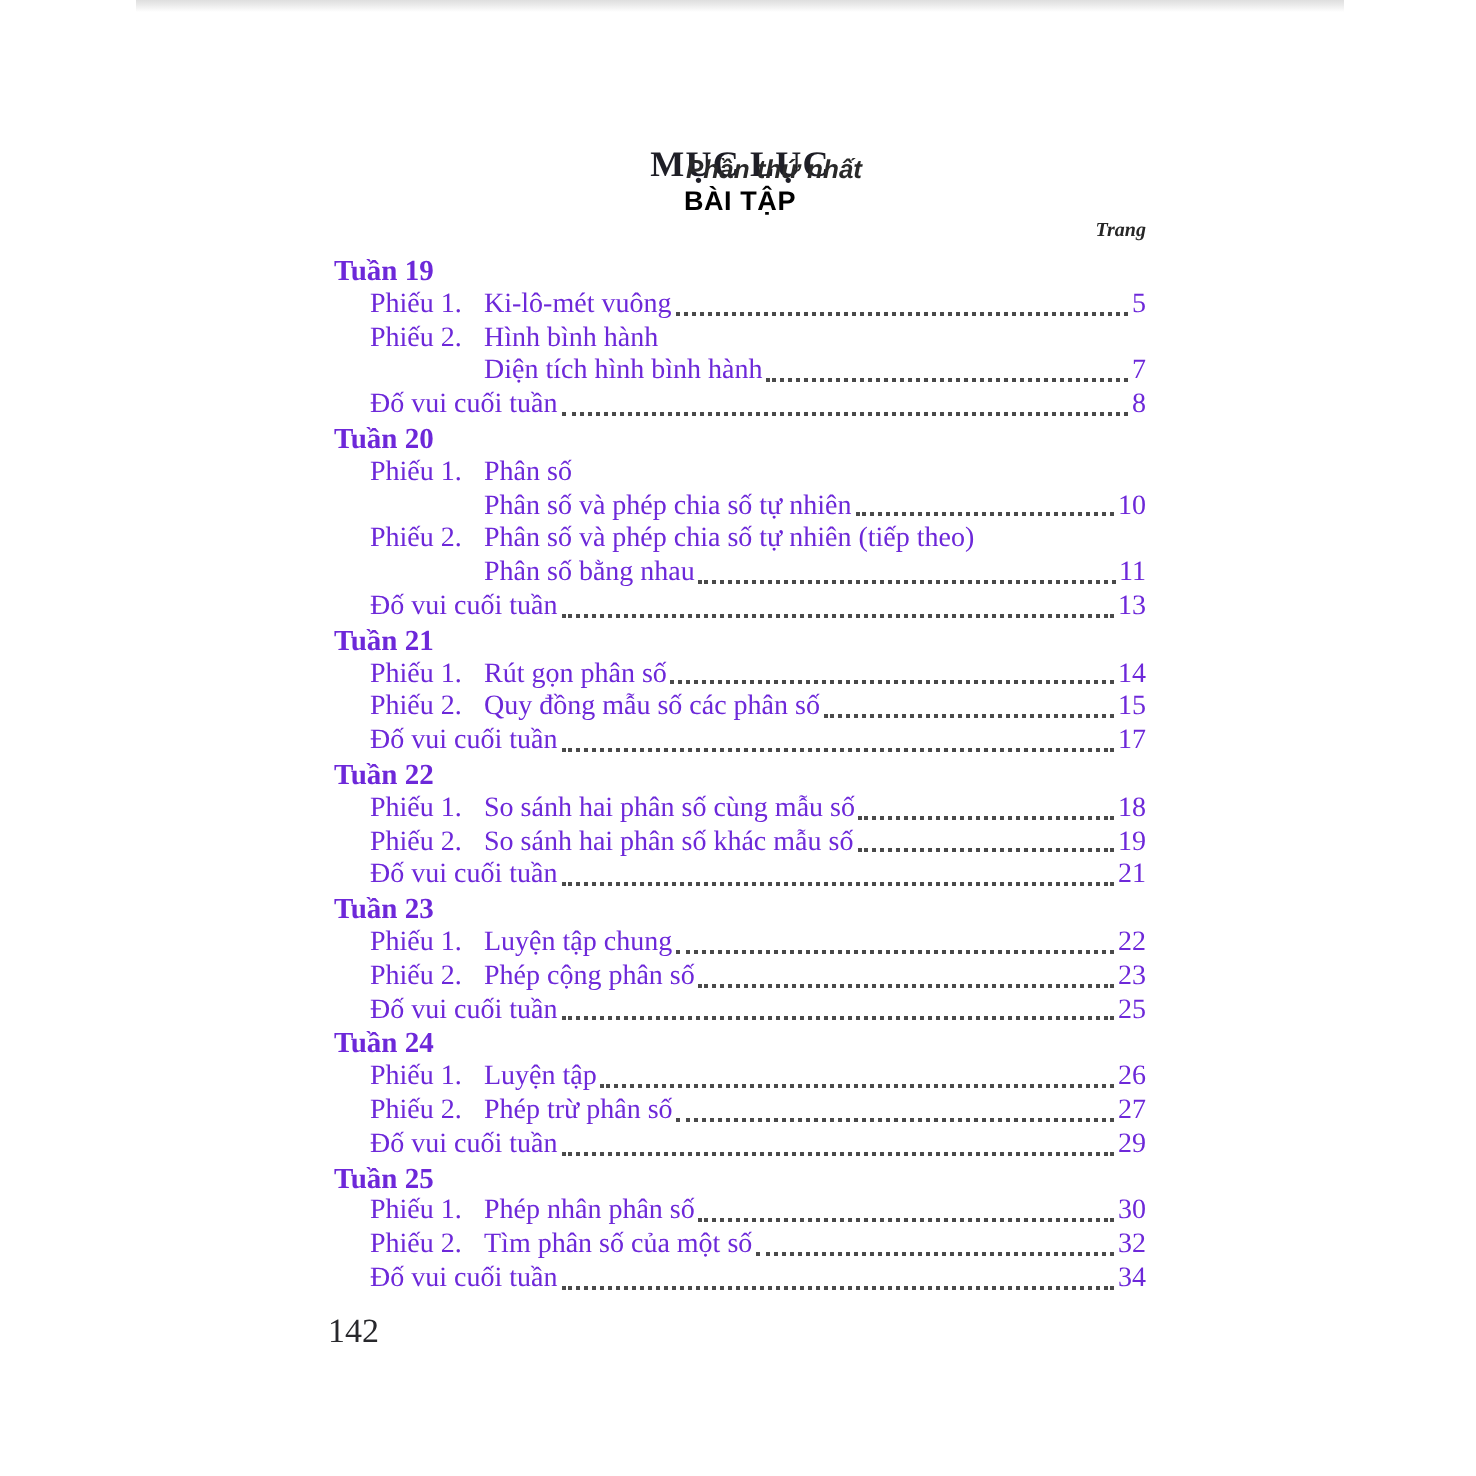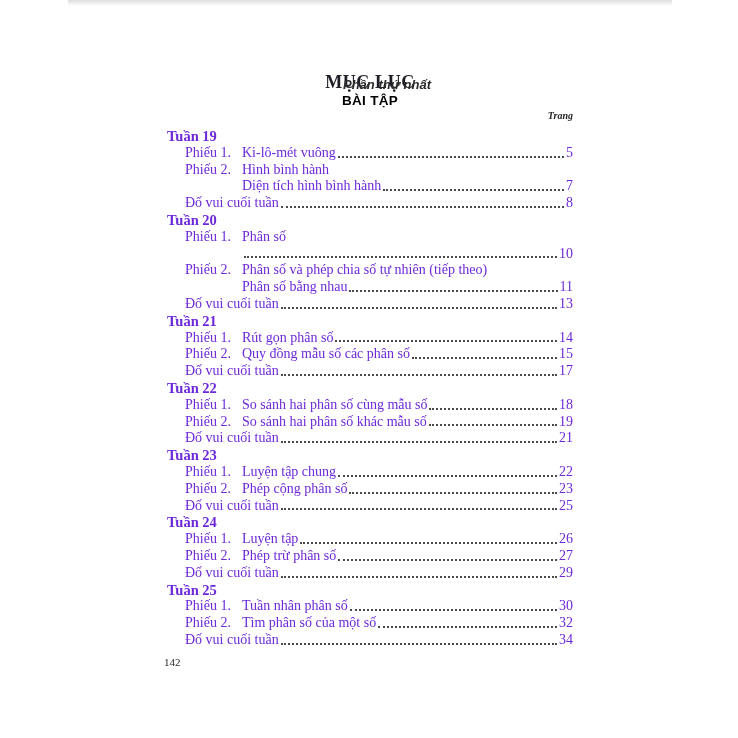--- a/index.html
+++ b/index.html
@@ -47,21 +47,21 @@
   .row.entry, .row.plain { padding-left: 18px; }
   .row.cont { padding-left: 75px; }
   .lbl { width: 57px; flex: none; }
   .dots {
     flex: 1; min-width: 8px; align-self: flex-end; height: 0;
     border-bottom: 2px dotted #4a4a4a; margin: 0 2px 4px 2px;
   }
   .pg { flex: none; font-size: 14px; }
   .folio {
     position: absolute; left: 164px; top: 656px;
-    font-size: 11px; color: #28282c;
+    font-size: 17px; color: #28282c;
   }
 </style>
 </head>
 <body>
 
 <div class="page">
   <div class="scan-band"></div>
 
   <div class="content">
     <div class="doc-title">MỤC LỤC</div>
@@ -96,20 +96,21 @@
       </div>
 
       <div class="row week">
         <span>Tuần 20</span>
       </div>
       <div class="row entry">
         <span class="lbl">Phiếu 1.</span>
         <span class="txt">Phân số</span>
       </div>
       <div class="row cont">
+        <span class="txt">Phân số và phép chia số tự nhiên</span>
         <span class="dots"></span>
         <span class="pg">10</span>
       </div>
       <div class="row entry">
         <span class="lbl">Phiếu 2.</span>
         <span class="txt">Phân số và phép chia số tự nhiên (tiếp theo)</span>
       </div>
       <div class="row cont">
         <span class="txt">Phân số bằng nhau</span>
         <span class="dots"></span>
@@ -203,21 +204,21 @@
         <span class="txt">Đố vui cuối tuần</span>
         <span class="dots"></span>
         <span class="pg">29</span>
       </div>
 
       <div class="row week">
         <span>Tuần 25</span>
       </div>
       <div class="row entry">
         <span class="lbl">Phiếu 1.</span>
-        <span class="txt">Tuần nhân phân số</span>
+        <span class="txt">Phép nhân phân số</span>
         <span class="dots"></span>
         <span class="pg">30</span>
       </div>
       <div class="row entry">
         <span class="lbl">Phiếu 2.</span>
         <span class="txt">Tìm phân số của một số</span>
         <span class="dots"></span>
         <span class="pg">32</span>
       </div>
       <div class="row plain">

